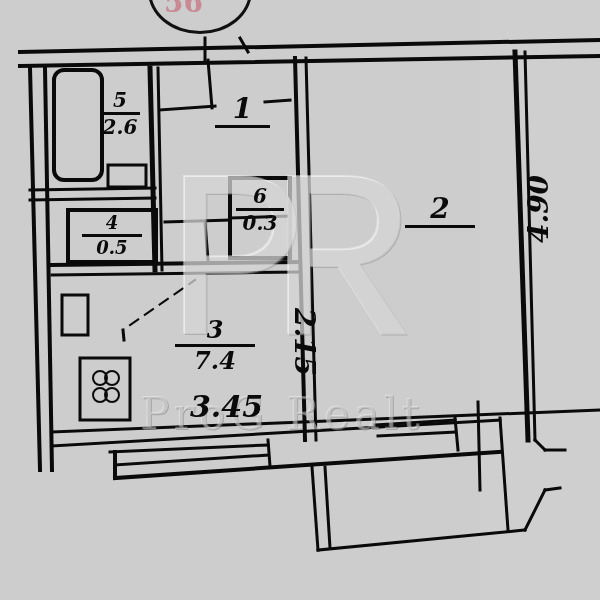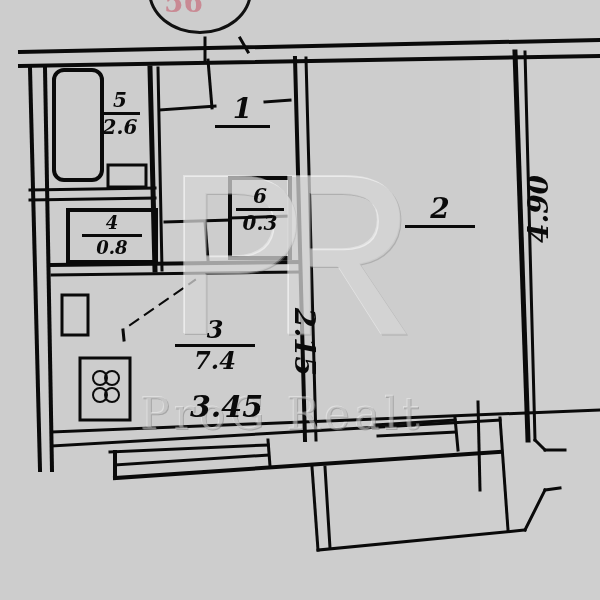--- a/index.html
+++ b/index.html
@@ -139,21 +139,21 @@
 
   <div class="frac" style="left:236px; top:186px; font-size:20px; width:48px;">
     <span class="num">6</span>
     <span class="bar"></span>
     <span class="den">0.3</span>
   </div>
 
   <div class="frac" style="left:82px; top:214px; font-size:18px; width:60px;">
     <span class="num">4</span>
     <span class="bar"></span>
-    <span class="den">0.8</span>
+    <span class="den">0.5</span>
   </div>
 
   <div class="frac" style="left:405px; top:195px; font-size:28px; width:70px;">
     <span class="num">2</span>
     <span class="bar"></span>
   </div>
 
   <div class="frac" style="left:175px; top:318px; font-size:24px; width:80px;">
     <span class="num">3</span>
     <span class="bar"></span>

